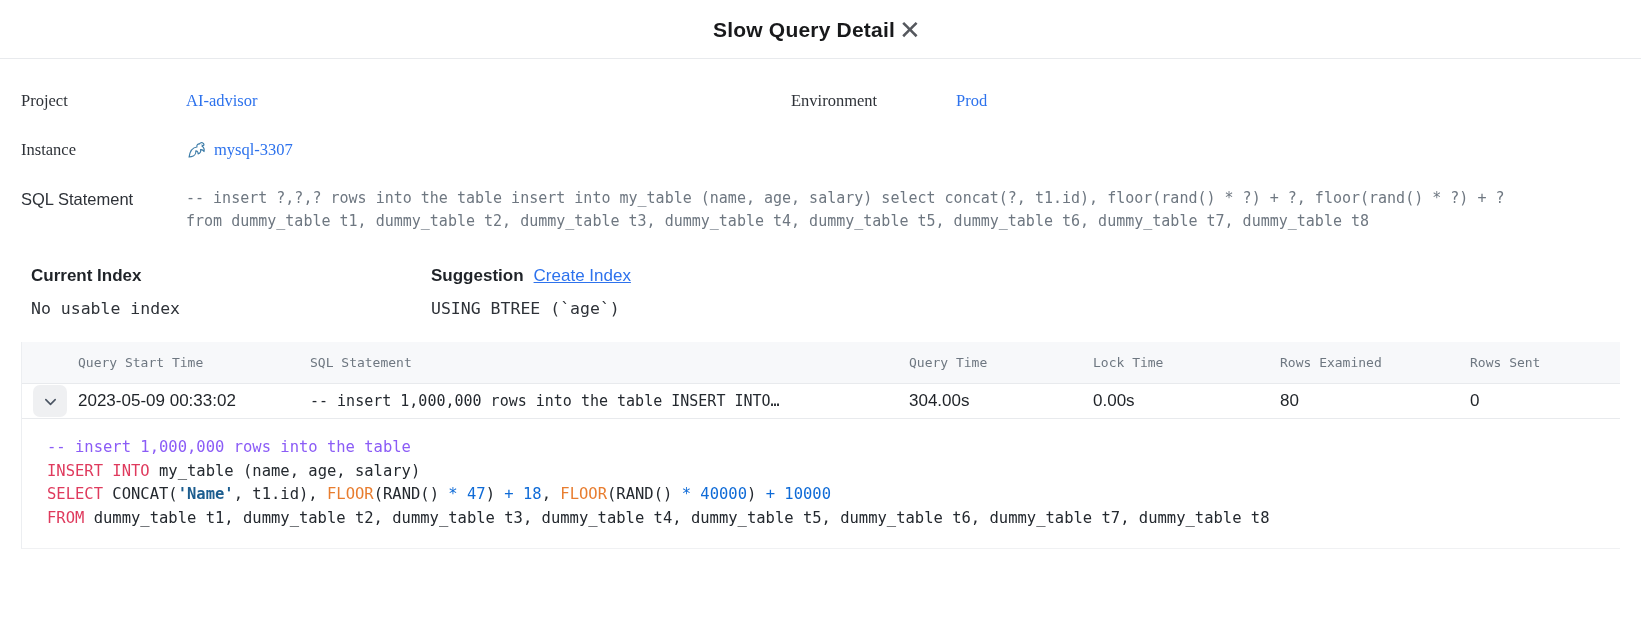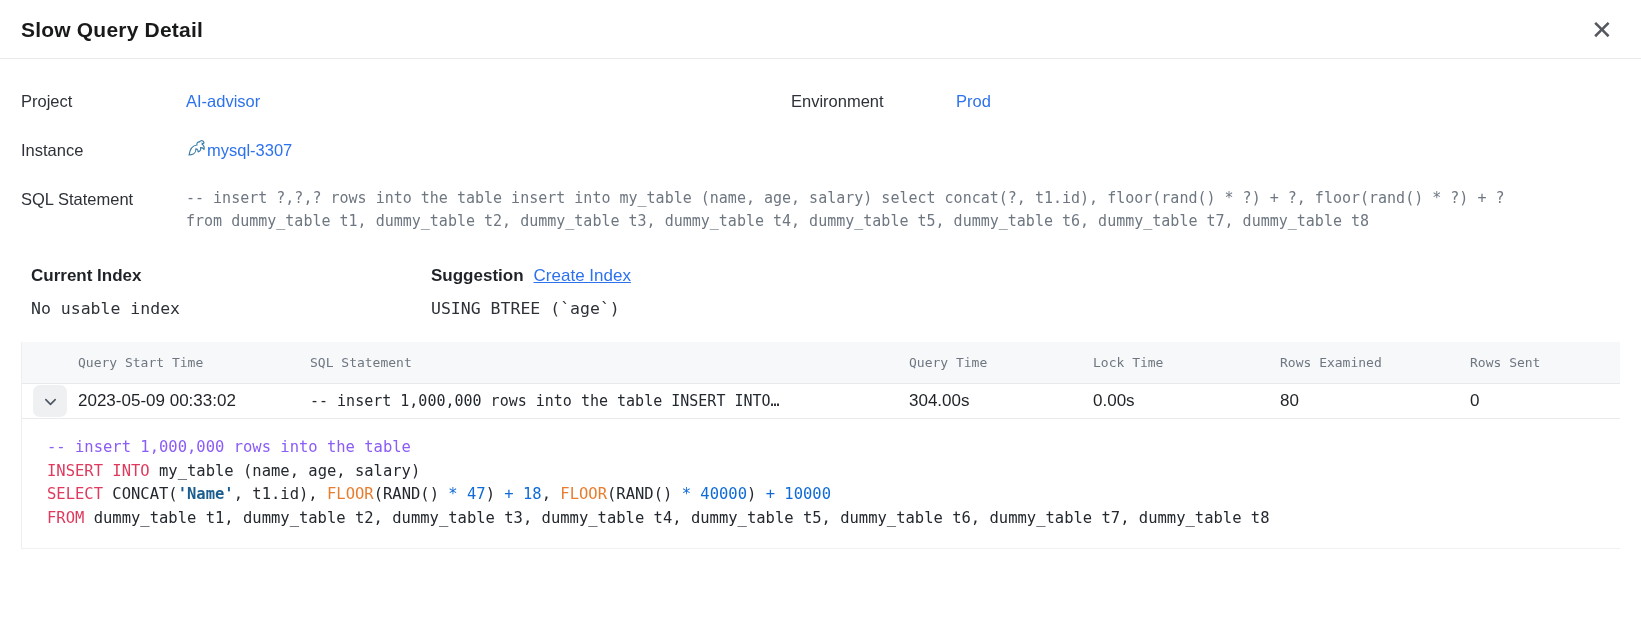--- a/index.html
+++ b/index.html
@@ -1,36 +1,36 @@
 <!DOCTYPE html>
 <html><head>
 <meta charset="utf-8">
 <style>
   * { margin:0; padding:0; box-sizing:border-box; }
   html,body { width:1641px; height:625px; background:#ffffff; overflow:hidden;
               font-family:"Liberation Sans", sans-serif; color:#1f2328; }
   .mono { font-family:"DejaVu Sans Mono", monospace; }
 
   
-  .modal-header { display:flex; align-items:center; justify-content:space-between;
+  .modal-header { display:flex; align-items:center; justify-content:center;
                   padding:15px 24px 13px 21px; }
   .modal-title { font-size:21px; font-weight:700; letter-spacing:.2px; color:#18191b; }
   .close-btn { width:30px; height:30px; display:flex; align-items:center; justify-content:center;
                cursor:pointer; color:#55585e; font-size:26px; line-height:1; border:none; background:none; }
   .divider { height:1px; background:#e8eaed; width:100%; }
 
   
   .info-section { padding:30px 21px 0 21px; }
   .info-row { display:flex; margin-bottom:25px; align-items:flex-start; }
   .info-label { width:165px; flex:0 0 165px; font-size:16.5px; color:#2e3238; font-weight:500; line-height:24px; }
   .info-value { font-size:16.5px; line-height:24px; }
-  .half { display:flex; width:770px; flex:0 0 770px; }
+  .half { display:flex; width:770px; flex:0 0 770px;font-family:Liberation Serif, serif; }
   .link { color:#2d72ed; text-decoration:none; cursor:pointer; }
   .link.underline { text-decoration:underline; }
-  .instance-value { display:flex; align-items:flex-start; }
+  .instance-value { display:flex; align-items:center; gap:7px; }
   .sql-stmt-row { display:flex; margin-bottom:28px; }
   .sql-stmt-text { font-size:15px; line-height:22.5px; color:#6e7781; max-width:1350px;
                    white-space:pre-wrap; word-break:break-word; }
 
   
   .index-section { padding:6px 21px 0 31px; display:flex; }
   .index-col-left { width:400px; flex:0 0 400px; }
   .index-title-line { font-size:17px; font-weight:700; color:#1f2328; margin-bottom:13px;
                       display:flex; align-items:baseline; gap:10px; }
   .index-value { font-size:16.5px; color:#2e3238; }

